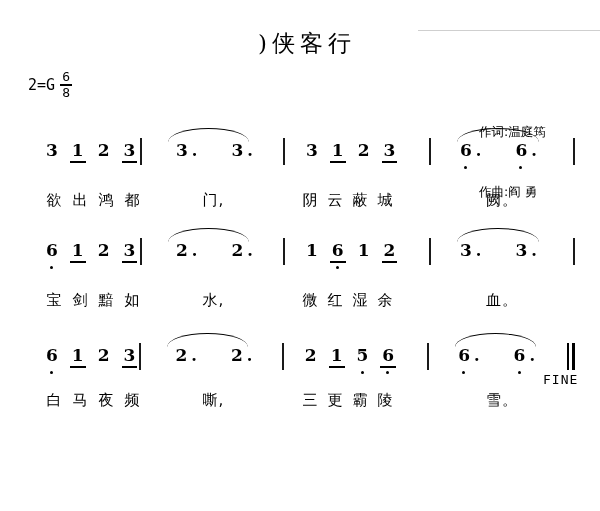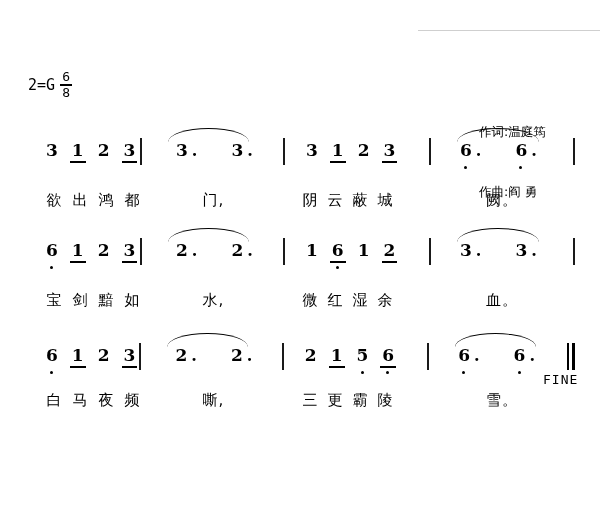--- a/index.html
+++ b/index.html
@@ -59,20 +59,21 @@
 
   .fine{position:absolute;left:543px;top:372px;font-family:"DejaVu Sans Mono",monospace;
         font-size:13px;letter-spacing:1px;}
 </style>
 </head>
 <body>
 
 <div class="page">
   <div class="artifact-line"></div>
 
+  <h1 class="title">)侠客行</h1>
 
   <div class="keysig">
     <span>2=G</span>
     <span class="frac">
       <span>6</span>
       <span class="fracline"></span>
       <span>8</span>
     </span>
   </div>
 

